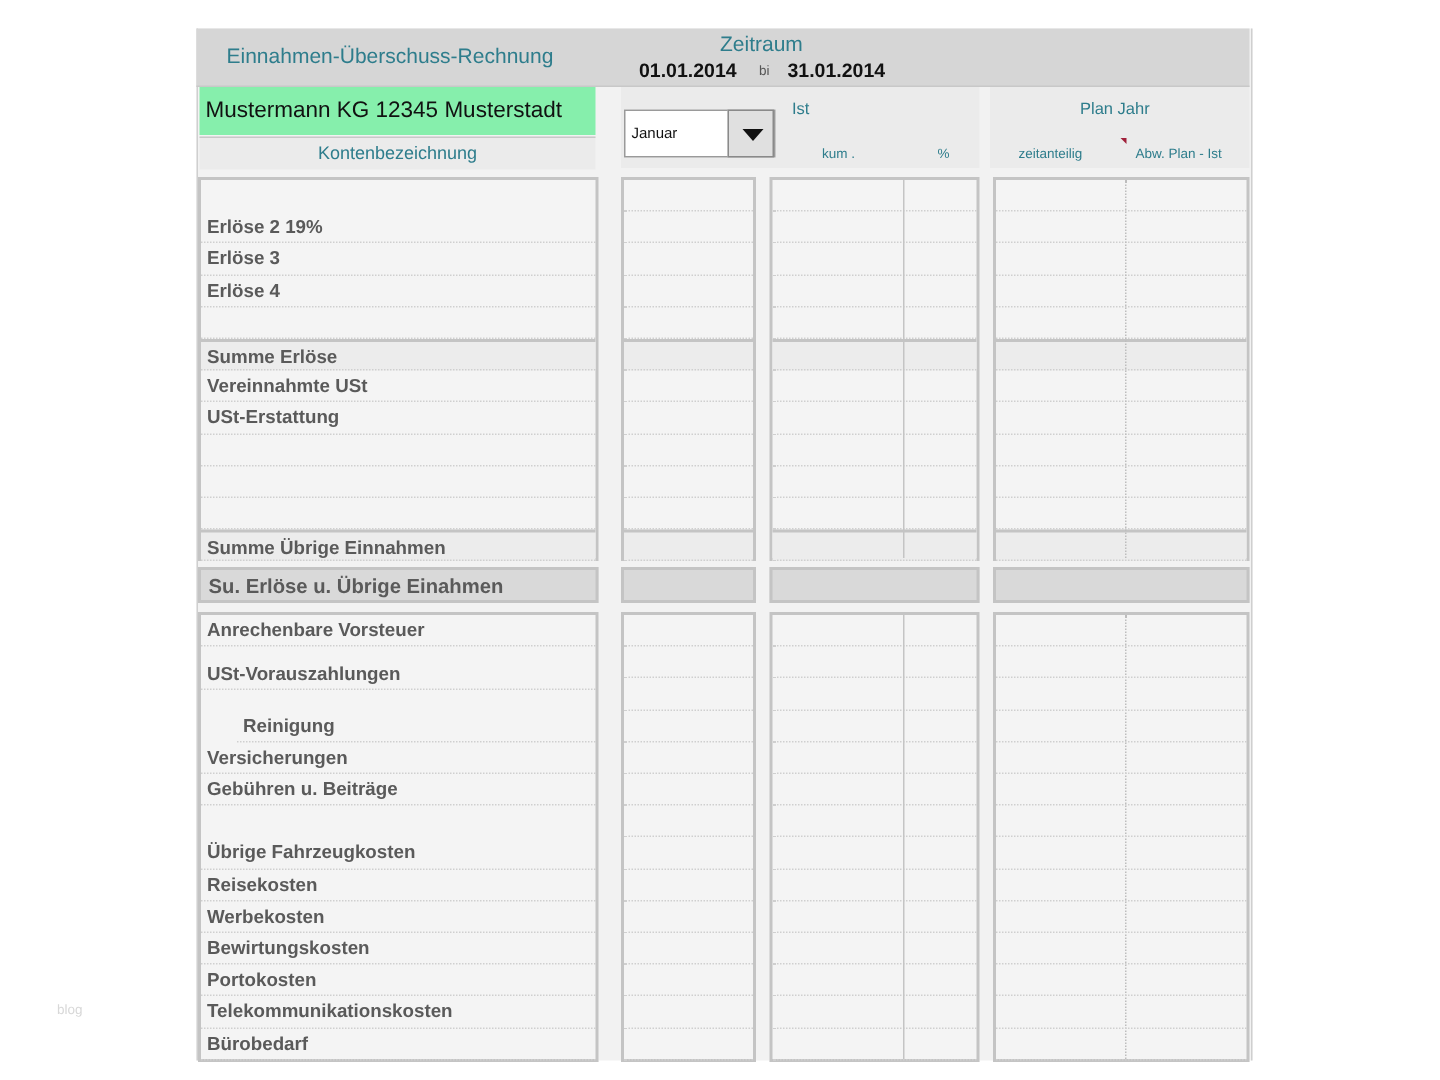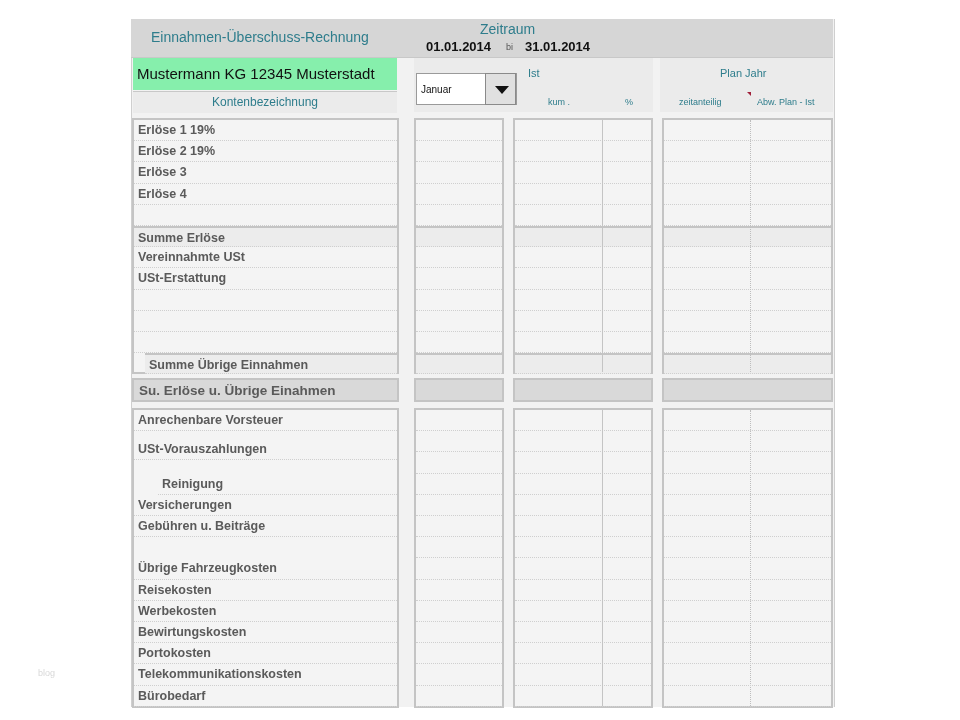--- a/index.html
+++ b/index.html
@@ -52,23 +52,20 @@
   <span class="btn"></span>
 </div>
 
 <div class="plan-hdr"></div>
 <div class="h-lbl" style="left:720px;top:67px">Plan Jahr</div>
 <div class="h-sub" style="left:679px;top:97px">zeitanteilig</div>
 <div class="h-sub" style="left:757px;top:97px">Abw. Plan - Ist</div>
 <div class="red-mark"></div>
 
 <div class="block" style="left:132px;top:118px;width:267px;height:256px" id="incLabels">
-    <div class="row" style="top: 0px; height: 21.2px;">
-      <span class="lbl" style="top: 3px;">Erlöse 1 19%</span>
-    </div>
     <div class="row" style="top: 21.2px; height: 21.2px;">
       <span class="lbl" style="top: 3px;">Erlöse 2 19%</span>
     </div>
     <div class="row" style="top: 42.4px; height: 21.2px;">
       <span class="lbl" style="top: 3px;">Erlöse 3</span>
     </div>
     <div class="row" style="top: 63.6px; height: 21.2px;">
       <span class="lbl" style="top: 3px;">Erlöse 4</span>
     </div>
     <div class="row" style="top: 84.8px; height: 21.2px;">
@@ -85,21 +82,21 @@
     </div>
     <div class="row" style="top: 169.6px; height: 21.2px;">
       <span class="lbl" style="top: 3px;"></span>
     </div>
     <div class="row" style="top: 190.8px; height: 21.2px;">
       <span class="lbl" style="top: 3px;"></span>
     </div>
     <div class="row" style="top: 212px; height: 21.2px;">
       <span class="lbl" style="top: 3px;"></span>
     </div>
-    <div class="row sum" style="top: 233.2px; height: 21.2px; margin-left: 11px;">
+    <div class="row sum" style="top: 233.2px; height: 21.2px;">
       <span class="lbl" style="top: 3px;">Summe Übrige Einnahmen</span>
     </div>
   </div>
 <div class="block" style="left:414px;top:118px;width:90px;height:256px" id="incIst">
     <div class="row" style="top: 0px; height: 21.2px;"></div>
     <div class="row" style="top: 21.2px; height: 21.2px;"></div>
     <div class="row" style="top: 42.4px; height: 21.2px;"></div>
     <div class="row" style="top: 63.6px; height: 21.2px;"></div>
     <div class="row" style="top: 84.8px; height: 21.2px;"></div>
     <div class="row sum" style="top: 106px; height: 21.2px;"></div>

